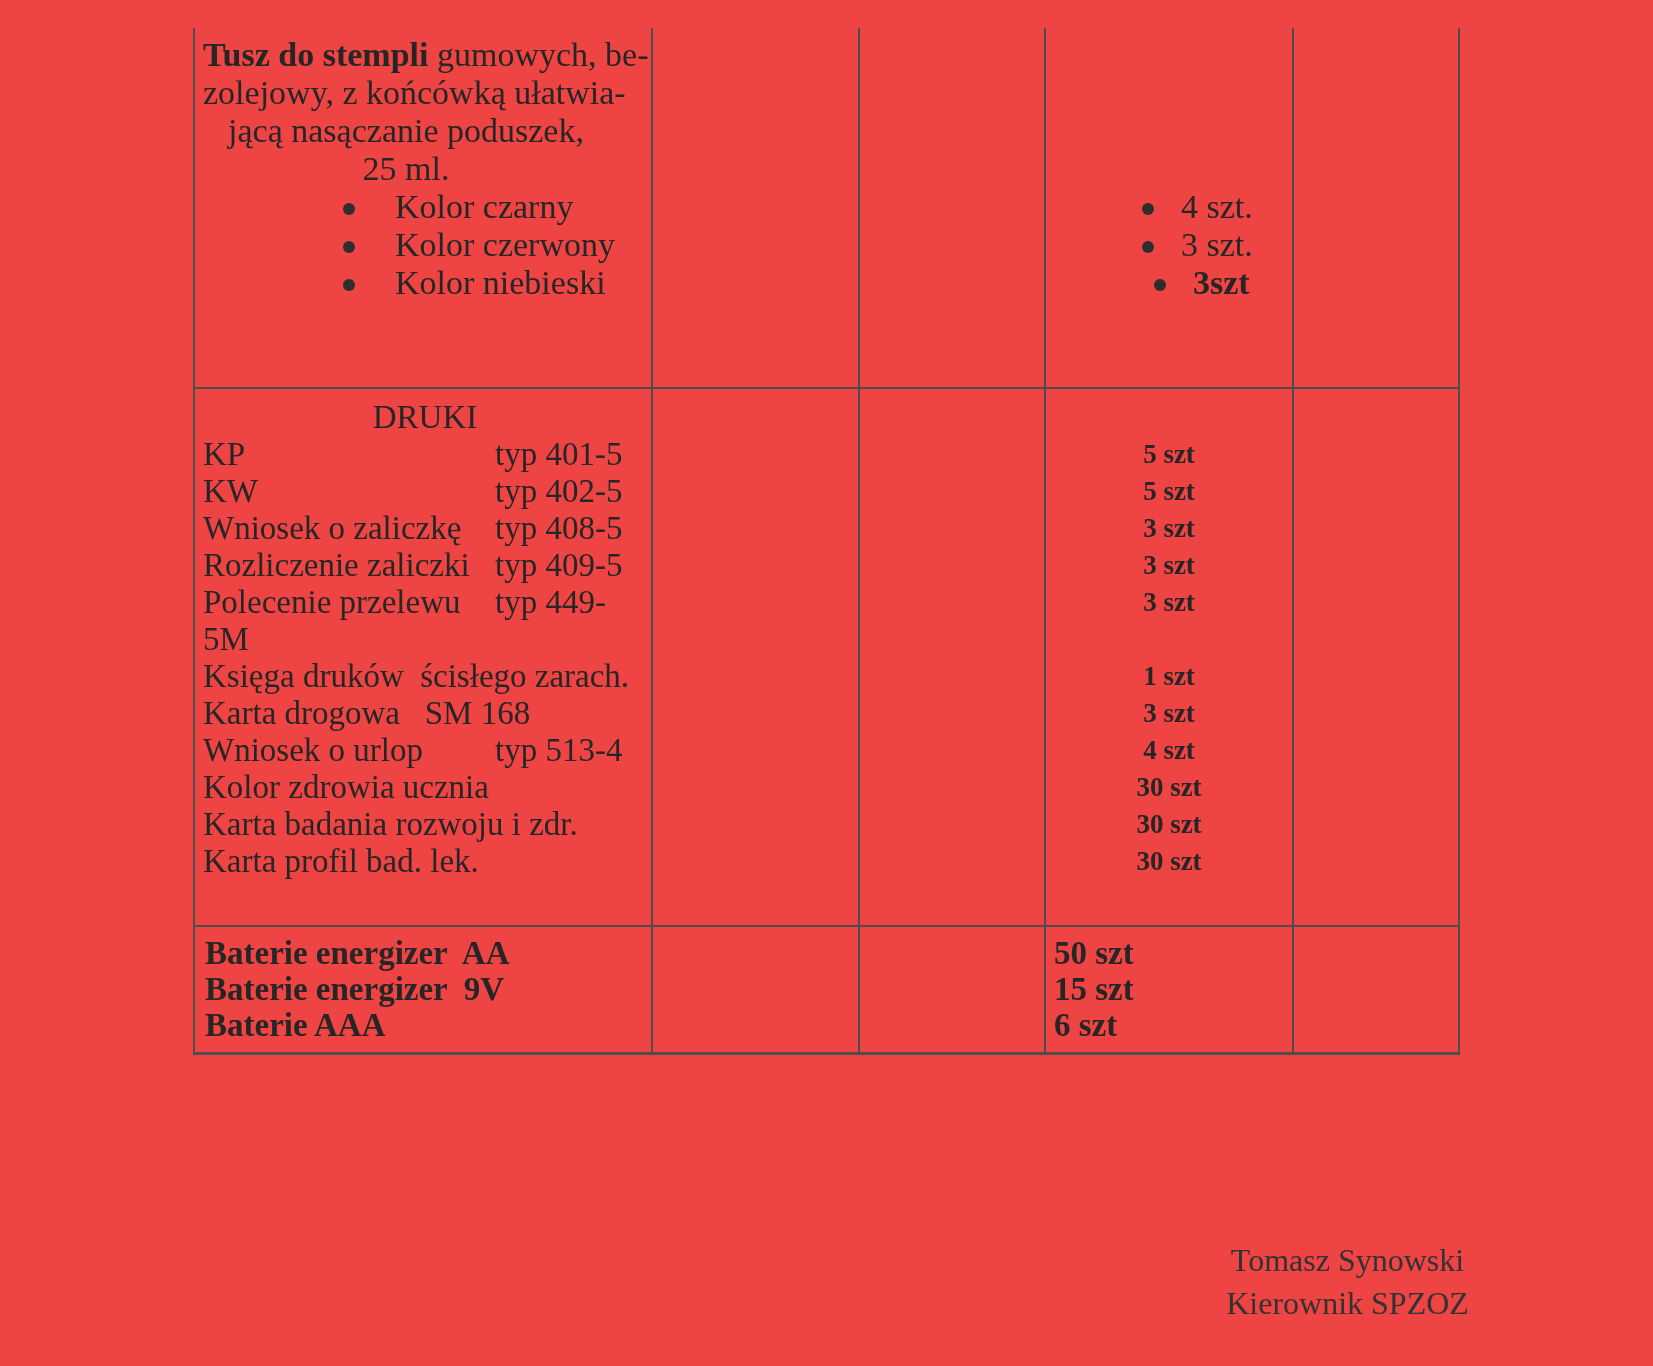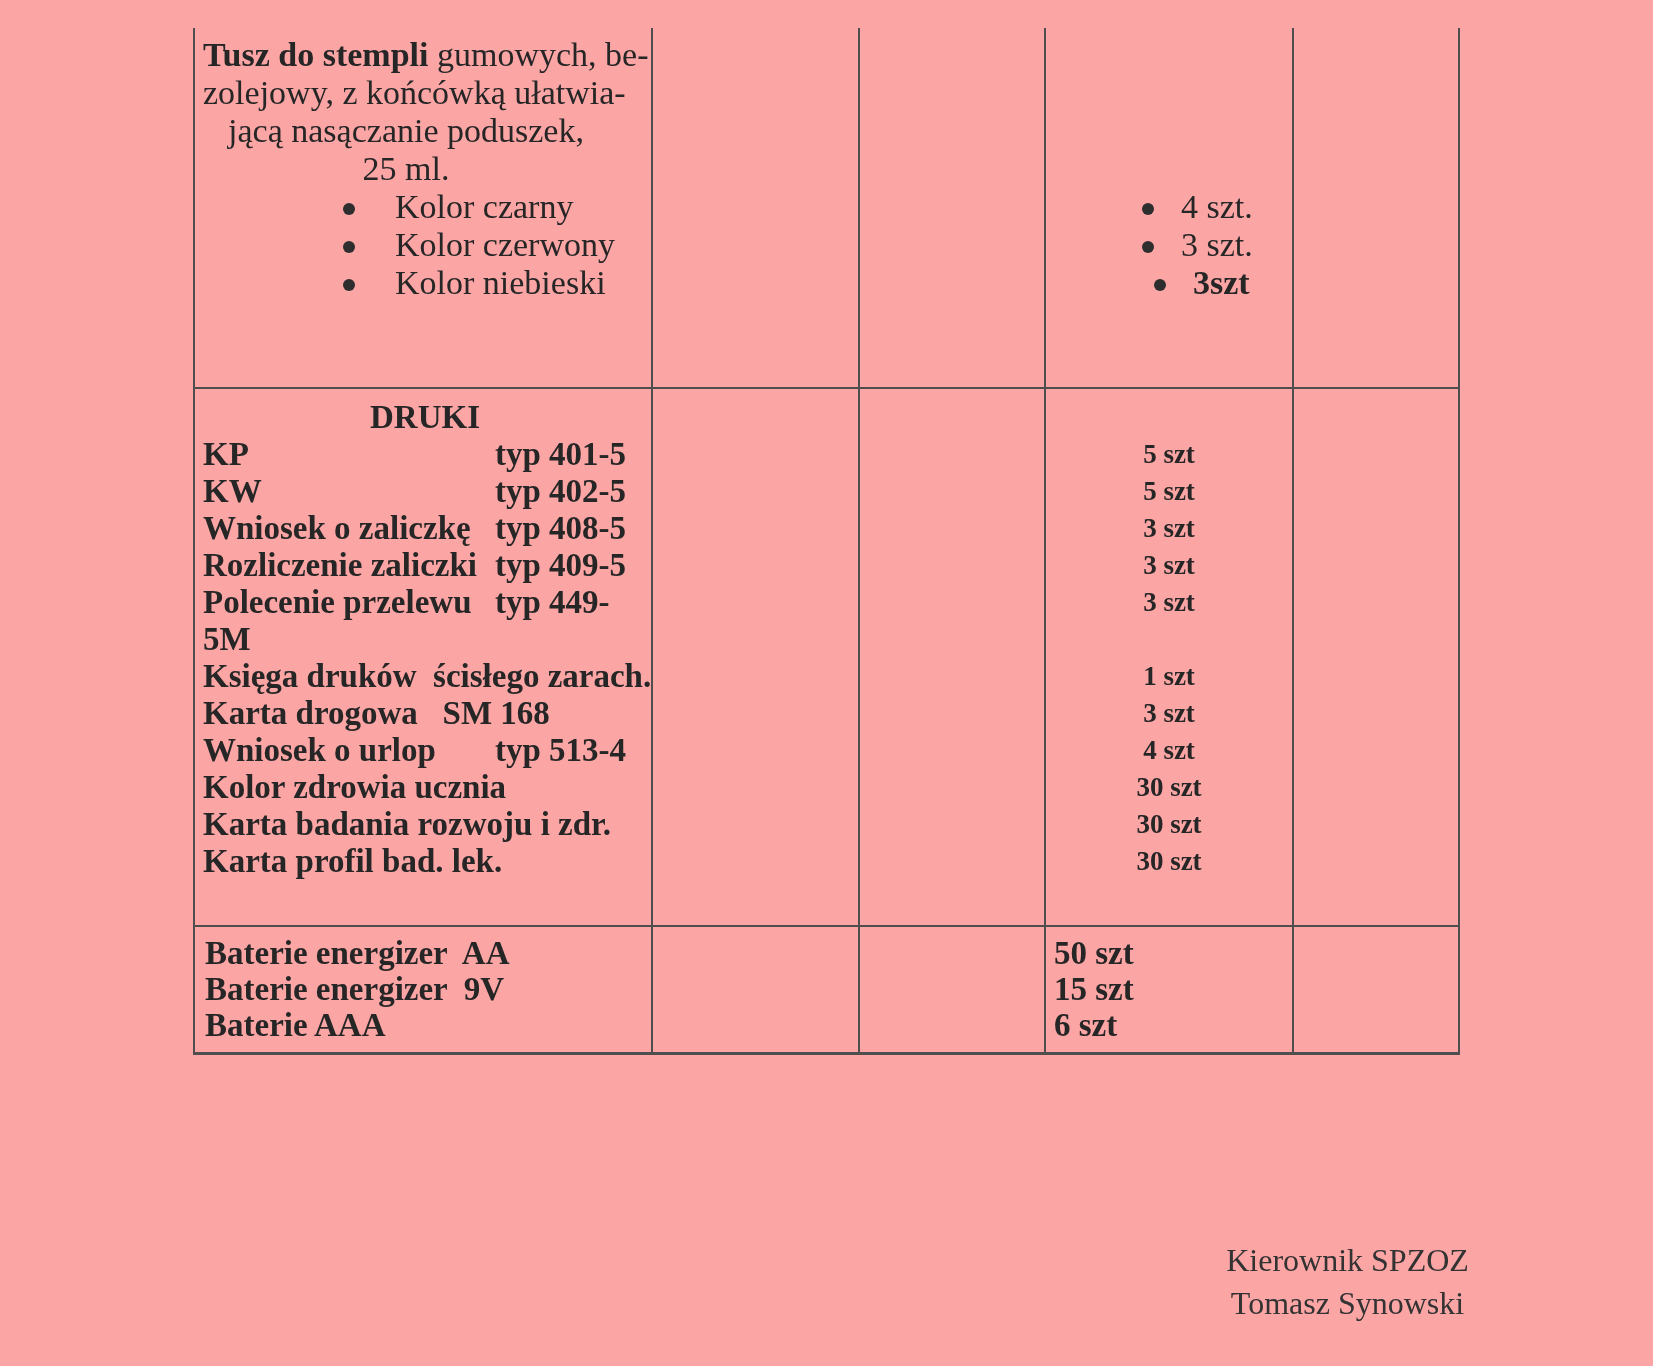--- a/index.html
+++ b/index.html
@@ -1,21 +1,21 @@
 <!DOCTYPE html>
 <html><head>
 <meta charset="utf-8">
 <style>
   * { box-sizing: border-box; margin: 0; padding: 0; }
   html, body { background: #e8e8e6; }
   .page {
     position: relative;
     width: 1653px;
     height: 1366px;
-    background: #fca5a5;
+    background: #ef4444;
     overflow: hidden;
     font-family: "Liberation Serif", serif;
     color: #262626;
   }
   table.doc-table {
     position: absolute;
     left: 193px;
     top: 28px;
     width: 1265px;
     border-collapse: collapse;
@@ -48,21 +48,21 @@
     margin-right: 40px;
     vertical-align: 3px;
   }
   .r1 .qty-cell { padding-top: 8px; font-size: 34px; }
   .spacer4 { height: 152px; }
   .r1 .qty-cell .line.bl { height: 38px; line-height: 38px; padding-left: 96px; }
   .r1 .qty-cell .dot { margin-right: 27px; }
   .r1 .qty-cell .line.b3 { padding-left: 108px; font-weight: bold; }
 
   
-  .r2 .desc-cell { padding: 10px 4px 8px 8px; font-size: 33px; font-weight: bold; }
+  .r2 .desc-cell { padding: 10px 4px 8px 8px; font-size: 33px; font-weight: normal; }
   .r2 .line { height: 37px; line-height: 37px; }
   .r2 .hdr { text-align: center; }
   .iname { display: inline-block; min-width: 292px; white-space: pre; }
   .icode { white-space: pre; }
   .r2 .qty-cell { padding-top: 10px; font-size: 27px; font-weight: bold; }
   .r2 .qty-cell .line { text-align: center; }
 
   
   .r3 .desc-cell { padding: 8px 0 0 10px; font-size: 33px; font-weight: bold; }
   .r3 .line { height: 36px; line-height: 36px; }
@@ -165,17 +165,17 @@
           <div class="line">15 szt</div>
           <div class="line">6 szt</div>
         </td>
         <td></td>
       </tr>
 
     </tbody>
   </table>
 
   <div class="signature">
+    <div>Tomasz Synowski</div>
     <div>Kierownik SPZOZ</div>
-    <div>Tomasz Synowski</div>
   </div>
 
 </div>
 
 </body></html>

